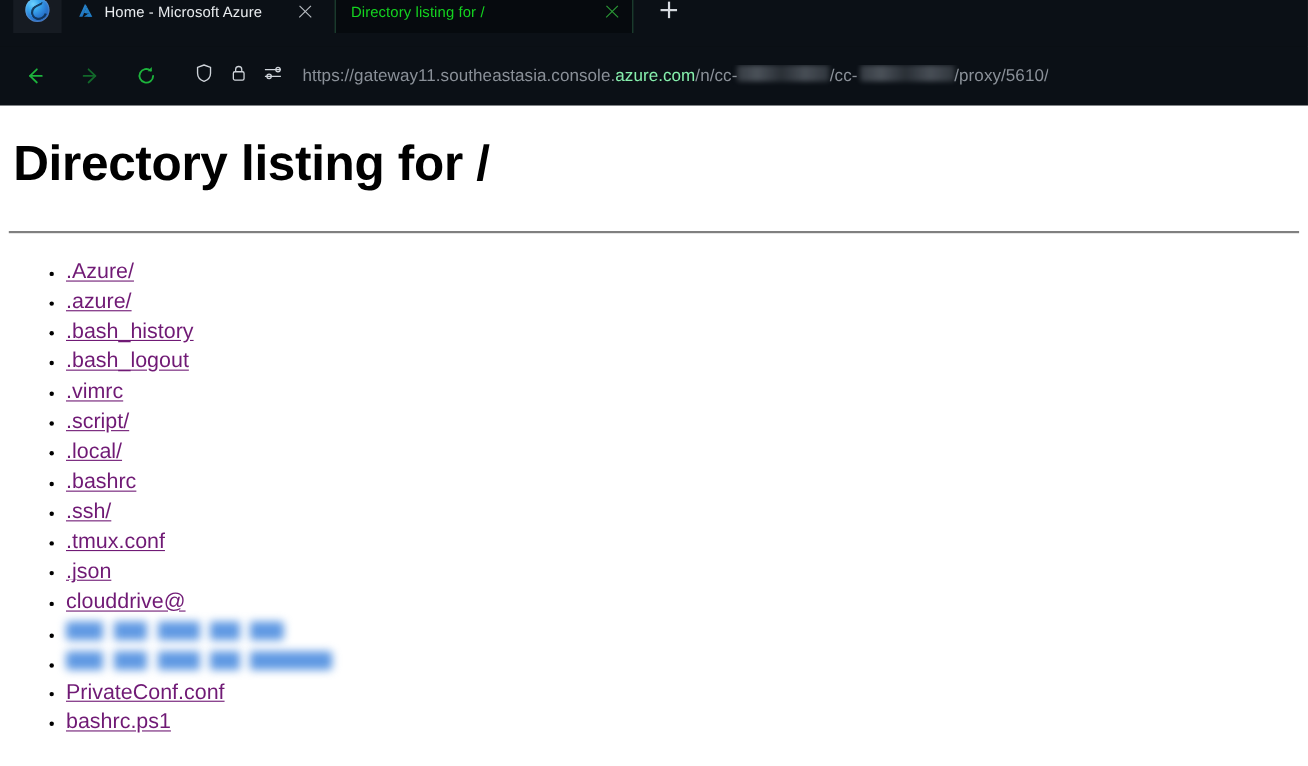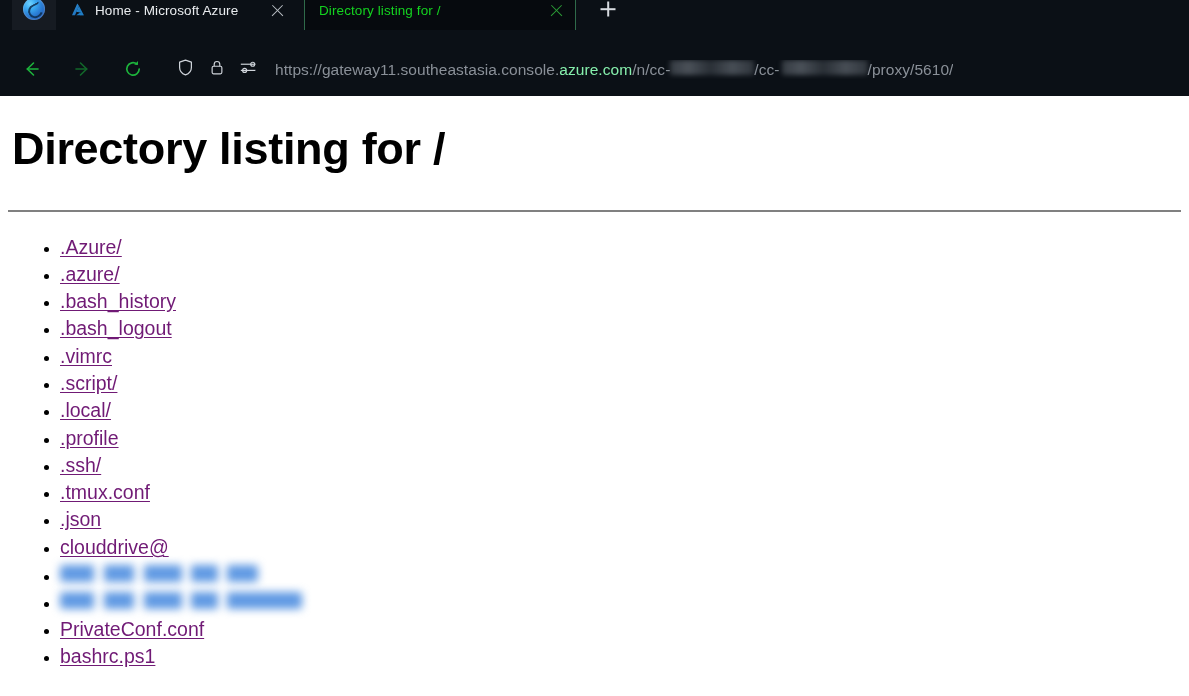--- a/index.html
+++ b/index.html
@@ -398,21 +398,21 @@
   <hr class="sep">
 
   <ul class="listing">
     <li><a href="#">.Azure/</a></li>
     <li><a href="#">.azure/</a></li>
     <li><a href="#">.bash_history</a></li>
     <li><a href="#">.bash_logout</a></li>
     <li><a href="#">.vimrc</a></li>
     <li><a href="#">.script/</a></li>
     <li><a href="#">.local/</a></li>
-    <li><a href="#">.profile</a></li>
+    <li><a href="#">.bashrc</a></li>
     <li><a href="#">.ssh/</a></li>
     <li><a href="#">.tmux.conf</a></li>
     <li><a href="#">.json</a></li>
     <li><a href="#">clouddrive@</a></li>
 
     <li class="redacted-item">
       <span class="redacted-blob r1"></span>
     </li>
     <li class="redacted-item">
       <span class="redacted-blob r2"></span>

